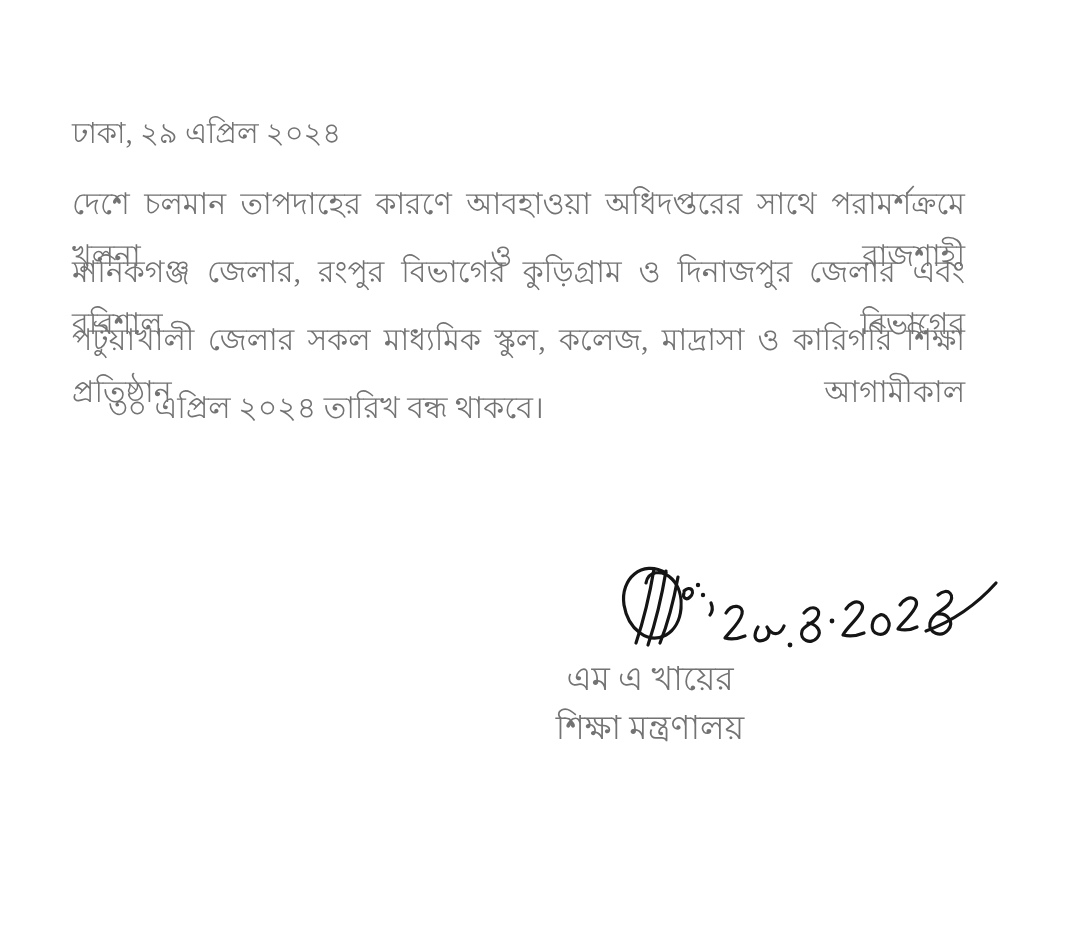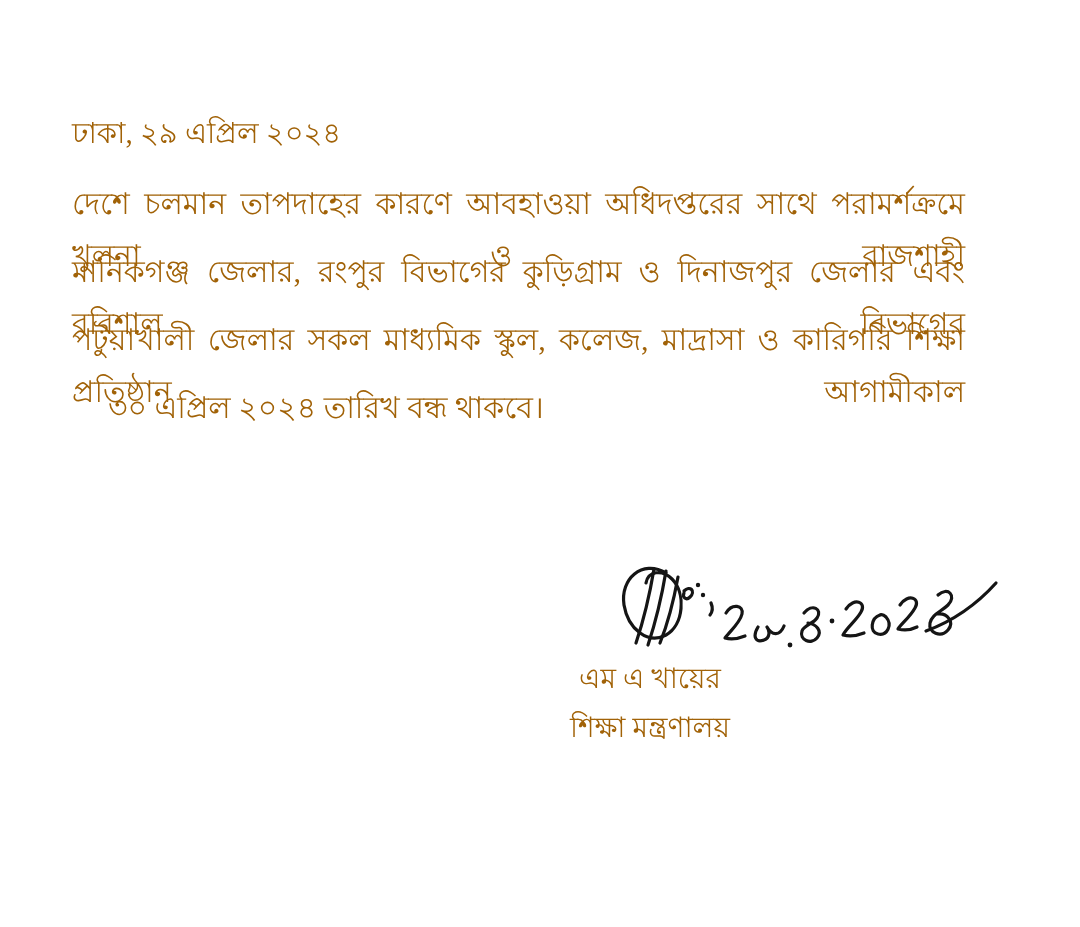--- a/index.html
+++ b/index.html
@@ -5,21 +5,21 @@
   html, body {
     margin: 0;
     padding: 0;
     background: #ffffff;
   }
   .page {
     position: relative;
     width: 1080px;
     height: 927px;
     background: #ffffff;
-    color: #a16207;
+    color: #737373;
     font-family: "Liberation Serif", "DejaVu Serif", serif;
     overflow: hidden;
   }
   .dateline {
     position: absolute;
     left: 72px;
     top: 110px;
     font-size: 29px;
     white-space: nowrap;
   }
@@ -53,21 +53,21 @@
     display: block;
     width: 400px;
     height: 100px;
   }
   .sign-block {
     position: absolute;
     left: 400px;
     top: 655px;
     width: 500px;
     text-align: center;
-    font-size: 28px;
+    font-size: 33px;
   }
   .sign-name   { line-height: 48px; }
   .sign-title  { line-height: 52px; }
   .sign-org    { line-height: 50px; text-align: center; }
 </style>
 </head>
 <body>
 
 <div class="page">
 

